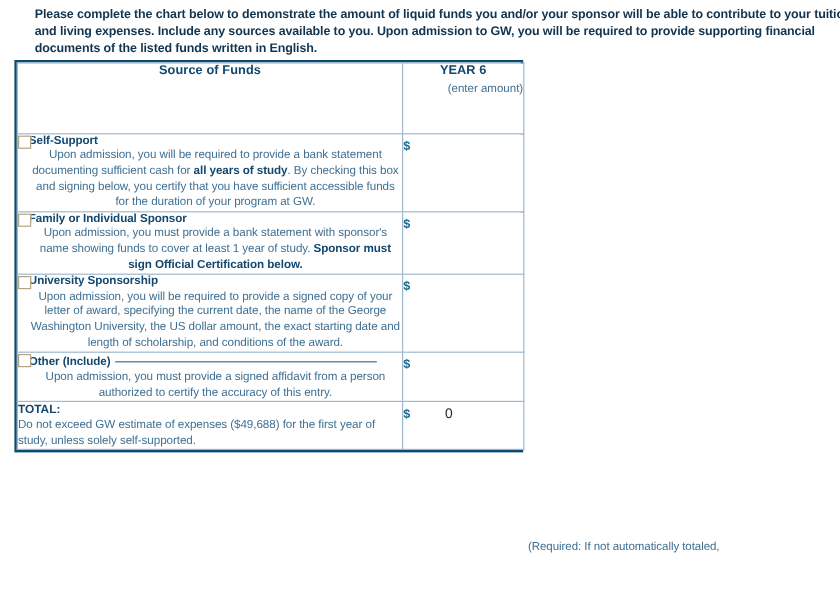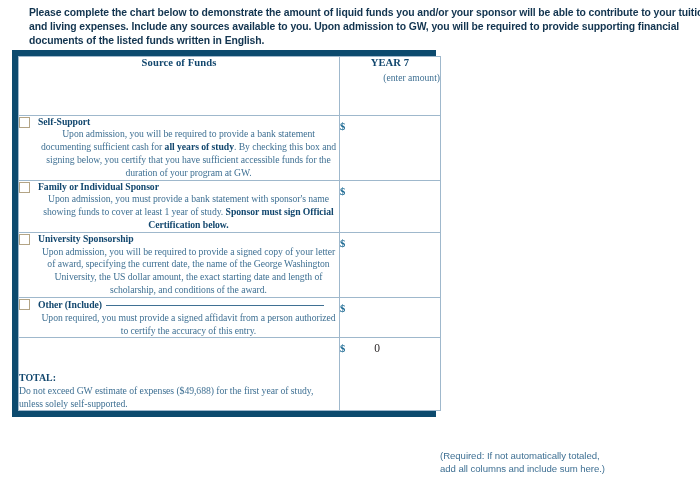--- a/index.html
+++ b/index.html
@@ -28,24 +28,23 @@
     letter-spacing: -0.1px;
     margin-left: 20px;
   }
 
   
   #funds-table {
     position: absolute;
     left: 12px;
     top: 50px;
     width: 424px;
-    border: 6px solid #0c4a6e;
+    border: 2px solid #0c4a6e;
     border-collapse: collapse;
     box-sizing: border-box;
-    font-family: Liberation Serif, serif;
   }
   #funds-table table {
     border-collapse: collapse;
     width: 100%;
     table-layout: fixed;
   }
   #funds-table col.c-desc { width: 321px; }
   #funds-table col.c-amt  { width: 101px; }
 
   #funds-table td, #funds-table th {
@@ -74,21 +73,21 @@
     color: #3f7093;
     text-align: right;
   }
 
   
   .desc-cell {
     padding: 9px 10px 9px 11px;
   }
   .row-inner {
     position: relative;
-    padding-left: 19px;
+    padding-left: 9px;
   }
   .chkbox {
     position: absolute;
     left: 0;
     top: 1px;
     width: 9px;
     height: 9px;
     border: 1.4px solid #b3a485;
     background: #ffffff;
     box-sizing: content-box;
@@ -141,21 +140,20 @@
   
   tr.total-row td {
     background: #edeade;
   }
   .total-cell { padding: 11px 10px 12px 11px; }
   .total-title {
     font-size: 9.9px;
     font-weight: bold;
     color: #12476e;
     line-height: 13px;
-    margin-top: 33px;
   }
   .total-body {
     font-size: 9.7px;
     color: #3f7093;
     line-height: 13px;
     letter-spacing: -0.05px;
   }
 
   
   #side-note {
@@ -180,21 +178,21 @@
       <col class="c-desc">
       <col class="c-amt">
     </colgroup>
     <tbody>
 
       <tr>
         <th class="hdr-cell">
           <div class="hdr-title">Source of Funds</div>
         </th>
         <th class="hdr-cell">
-          <div class="hdr-title">YEAR 7</div>
+          <div class="hdr-title">YEAR 6</div>
           <div class="hdr-sub">(enter amount)</div>
         </th>
       </tr>
 
       <tr>
         <td class="desc-cell">
           <div class="row-inner">
             <span class="chkbox"></span>
             <div class="row-title">Self-Support</div>
             <div class="row-body"><span>Upon admission, you will be required to provide a bank statement documenting sufficient cash for </span><b>all years of study</b><span>. By checking this box and signing below, you certify that you have sufficient accessible funds for the duration of your program at GW.</span></div>
@@ -229,21 +227,21 @@
         <td class="amt-cell">
           <span class="amt-dollar">$</span><span class="amt-value"></span>
         </td>
       </tr>
 
       <tr>
         <td class="desc-cell">
           <div class="row-inner">
             <span class="chkbox"></span>
             <div class="row-title"><span>Other (Include)</span><span class="specify-line"></span></div>
-            <div class="row-body"><span>Upon required, you must provide a signed affidavit from a person authorized to certify the accuracy of this entry.</span><b></b><span></span></div>
+            <div class="row-body"><span>Upon admission, you must provide a signed affidavit from a person authorized to certify the accuracy of this entry.</span><b></b><span></span></div>
           </div>
         </td>
         <td class="amt-cell">
           <span class="amt-dollar">$</span><span class="amt-value"></span>
         </td>
       </tr>
 
       <tr class="total-row">
         <td class="total-cell">
           <div class="total-title">TOTAL:</div>
@@ -253,14 +251,13 @@
           <span class="amt-dollar">$</span><span class="amt-value">0</span>
         </td>
       </tr>
 
     </tbody>
   </table>
 </div>
 
 <div id="side-note">
   <div>(Required: If not automatically totaled,</div>
-  <div>add all columns and include sum here.)</div>
 </div>
 
 </body></html>

